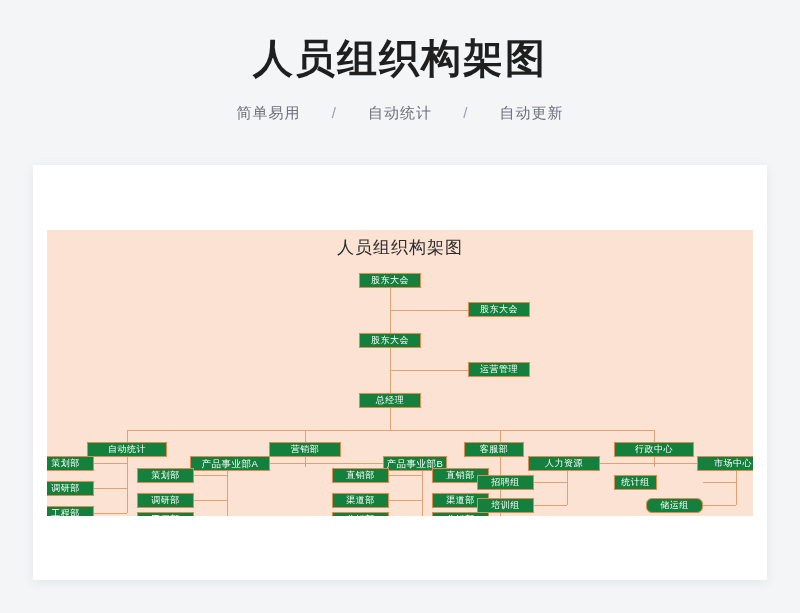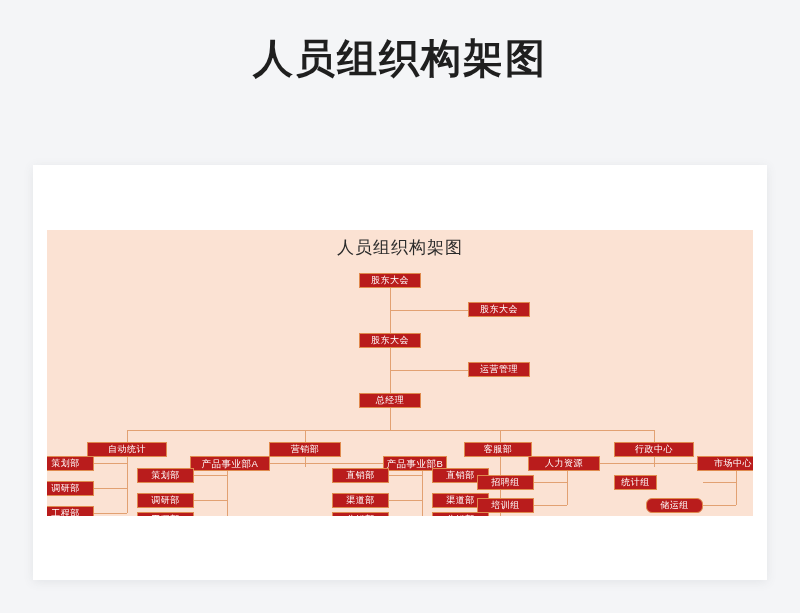--- a/index.html
+++ b/index.html
@@ -66,21 +66,21 @@
     width: 100%;
     text-align: center;
     font-size: 17px;
     color: #2b2b2b;
     letter-spacing: 1px;
   }
 
   
   .node {
     position: absolute;
-    background: #b91c1c;
+    background: #15803d;
     border: 1px solid #e08a4e;
     color: #ffffff;
     font-size: 9px;
     line-height: 1;
     text-align: center;
     letter-spacing: 0.5px;
     white-space: nowrap;
     box-sizing: border-box;
     display: flex;
     align-items: center;
@@ -95,20 +95,27 @@
     background: #e2a172;
   }
   .ln.v { width: 1px; }
   .ln.h { height: 1px; }
 </style>
 </head>
 <body>
 
 <div class="page-header">
   <h1 class="page-title">人员组织构架图</h1>
+  <div class="page-subtitle">
+    <span>简单易用</span>
+    <span class="sep">/</span>
+    <span>自动统计</span>
+    <span class="sep">/</span>
+    <span>自动更新</span>
+  </div>
 </div>
 
 <div class="card"></div>
 
 <div class="chart-area">
 
   <div class="chart-title">人员组织构架图</div>
 
   <div class="ln v" style="left:343px; top:58px;  height:22px;"></div>
   <div class="ln h" style="left:343px; top:80px;  width:110px;"></div>
@@ -161,21 +168,21 @@
   <div class="ln h" style="left:656px; top:275px; width:33px;"></div>
 
   <div class="node" style="left:312px; top:43px;  width:62px;">股东大会</div>
   <div class="node" style="left:421px; top:72px;  width:62px;">股东大会</div>
   <div class="node" style="left:312px; top:103px; width:62px;">股东大会</div>
   <div class="node" style="left:421px; top:132px; width:62px;">运营管理</div>
   <div class="node" style="left:312px; top:163px; width:62px;">总经理</div>
 
   <div class="node" style="left:40px;  top:212px; width:80px;">自动统计</div>
   <div class="node" style="left:222px; top:212px; width:72px;">营销部</div>
-  <div class="node" style="left:417px; top:212px; width:68px;">客服部</div>
+  <div class="node" style="left:417px; top:212px; width:60px;">客服部</div>
   <div class="node" style="left:567px; top:212px; width:80px;">行政中心</div>
 
   <div class="node" style="left:-10px; top:226px; width:57px;">策划部</div>
   <div class="node" style="left:-10px; top:251px; width:57px;">调研部</div>
   <div class="node" style="left:-10px; top:276px; width:57px;">工程部</div>
 
   <div class="node wide" style="left:143px; top:226px; width:80px;">产品事业部A</div>
   <div class="node" style="left:90px;  top:238px; width:57px;">策划部</div>
   <div class="node" style="left:90px;  top:263px; width:57px;">调研部</div>
   <div class="node" style="left:90px;  top:282px; width:57px;">工程部</div>

